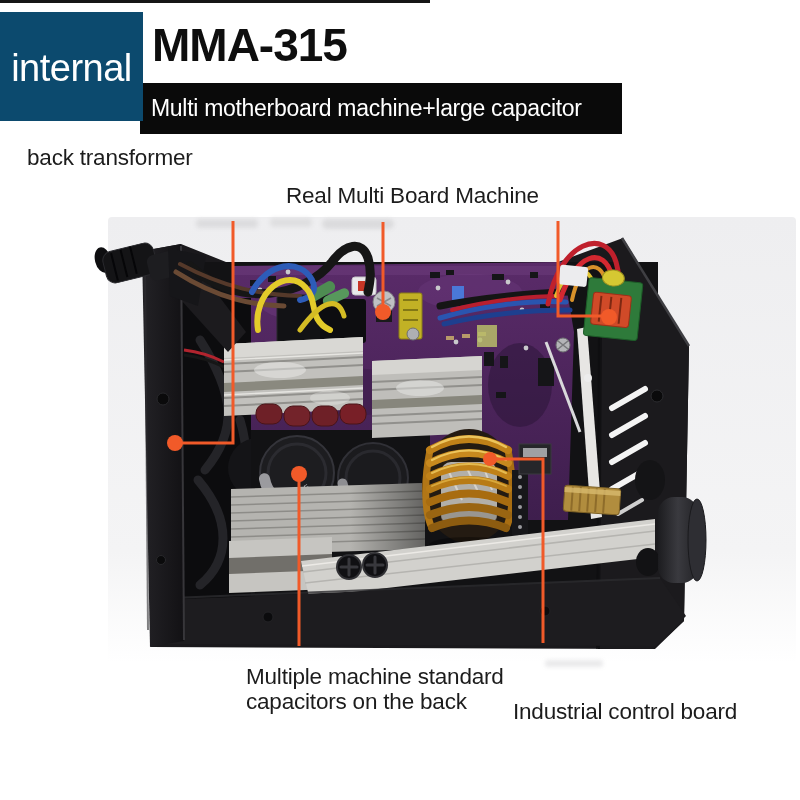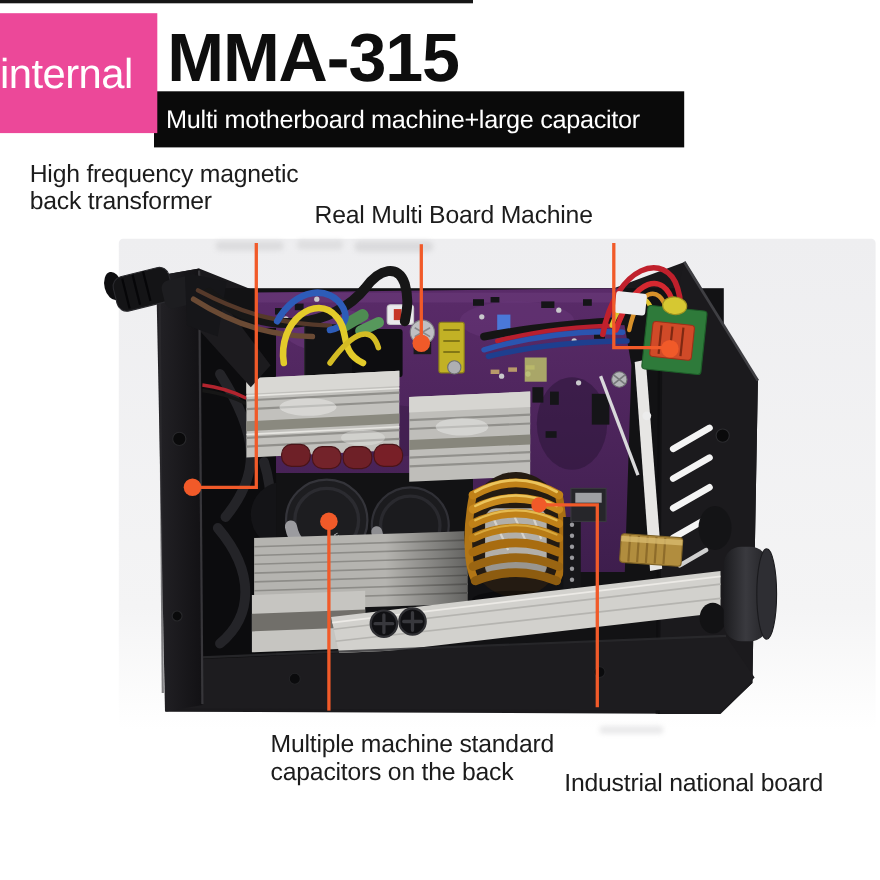--- a/index.html
+++ b/index.html
@@ -2,26 +2,26 @@
 <html><head>
 <meta charset="utf-8">
 <style>
   html,body{margin:0;padding:0;background:#ffffff;}
   .stage{
     position:relative;width:800px;height:800px;background:#ffffff;overflow:hidden;
     font-family:"Liberation Sans", sans-serif;
   }
   .topline{position:absolute;left:0;top:0;width:430px;height:3px;background:#161616;}
   .badge{
-    position:absolute;left:0;top:12px;width:143px;height:109px;background:#ec4899;
-    display:flex;align-items:center;justify-content:flex-start;z-index:3;
+    position:absolute;left:0;top:12px;width:143px;height:109px;background:#0c4a6e;
+    display:flex;align-items:center;justify-content:center;z-index:3;
   }
   .badge span{color:#ffffff;font-size:38px;font-weight:400;transform:translateY(2px);letter-spacing:-0.5px;}
   .model{
-    position:absolute;left:152px;top:18px;font-size:62px;font-weight:700;color:#0e0e0e;
+    position:absolute;left:152px;top:18px;font-size:46px;font-weight:700;color:#0e0e0e;
     letter-spacing:-1px;z-index:2;
   }
   .subbar{
     position:absolute;left:140px;top:83px;width:482px;height:51px;background:#0a0a0a;
     display:flex;align-items:center;z-index:2;
   }
   .subbar span{color:#ffffff;font-size:23px;padding-left:11px;letter-spacing:-0.3px;white-space:nowrap;}
   .lbl{
     position:absolute;color:#1c1c1c;font-size:22.5px;line-height:1.1;letter-spacing:-0.2px;
     z-index:5;white-space:nowrap;
@@ -44,29 +44,28 @@
     <span>internal</span>
   </div>
 
   <div class="model">MMA-315</div>
 
   <div class="subbar">
     <span>Multi motherboard machine+large capacitor</span>
   </div>
 
   <div class="lbl lbl1">
-    <div>High frequency magnetic</div>
     <div>back transformer</div>
   </div>
   <div class="lbl lbl2">Real Multi Board Machine</div>
   <div class="lbl lbl4">
     <div>Multiple machine standard</div>
     <div>capacitors on the back</div>
   </div>
-  <div class="lbl lbl5">Industrial national board</div>
+  <div class="lbl lbl5">Industrial control board</div>
 
   <svg class="photo" width="800" height="800" viewBox="0 0 800 800">
     <defs>
       <linearGradient id="bgGrad" x1="0" y1="0" x2="0" y2="1">
         <stop offset="0" stop-color="#eeeef0"></stop>
         <stop offset="0.75" stop-color="#f4f4f5"></stop>
         <stop offset="1" stop-color="#ffffff"></stop>
       </linearGradient>
       <linearGradient id="pcbGrad" x1="0" y1="0" x2="0" y2="1">
         <stop offset="0" stop-color="#5a2b69"></stop>

